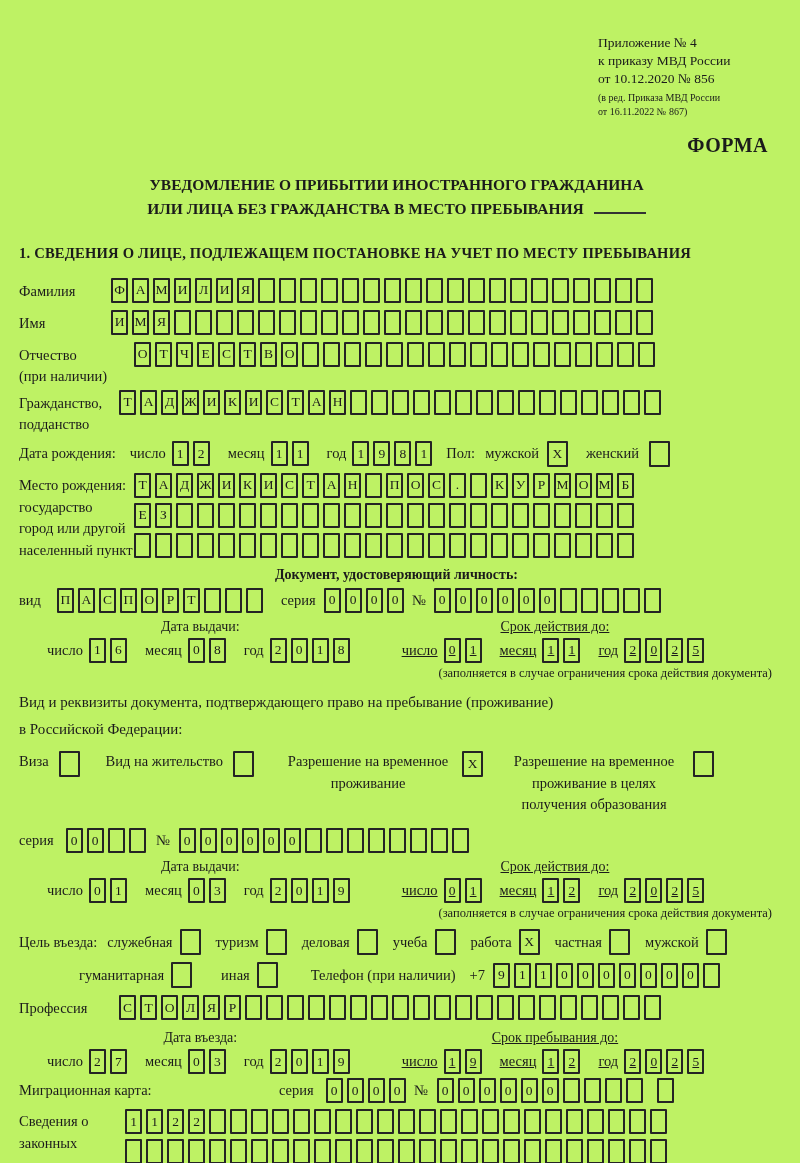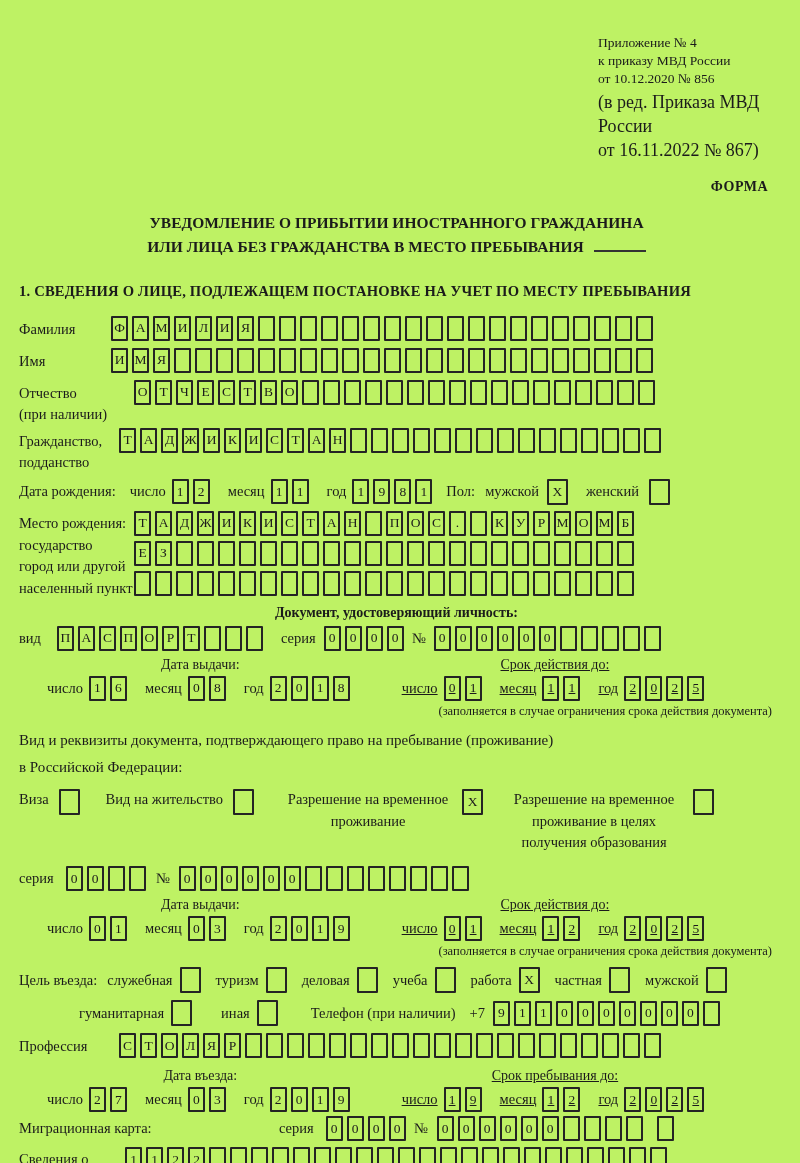--- a/index.html
+++ b/index.html
@@ -2,23 +2,23 @@
 <html><head>
 <meta charset="utf-8">
 <style>
   * { margin:0; padding:0; box-sizing:border-box; }
   html,body { background:#e8e8e8; }
   body { width:800px; margin:0 auto; font-family:"Liberation Serif","DejaVu Serif",serif; color:#1b1b1b; }
   .page { width:800px; height:1163px; background:#bef264; padding:34px 26px 0 19px; overflow:hidden; }
 
   
   .tr-block { margin-left:579px; font-size:13.5px; line-height:1.32; }
-  .tr-block .small { font-size:18px; }
+  .tr-block .small { font-size:10px; }
   .tr-block .gap { margin-top:4px; }
-  .forma { text-align:right; font-weight:bold; font-size:14px; letter-spacing:0.5px; margin:16px 6px 0 0; }
+  .forma { text-align:right; font-weight:bold; font-size:20px; letter-spacing:0.5px; margin:16px 6px 0 0; }
 
   
   .title { text-align:center; font-weight:bold; font-size:15.5px; line-height:1.55; margin-top:16px; }
   .blank-line { display:inline-block; width:52px; border-bottom:2px solid #333; margin-left:10px; vertical-align:baseline; }
   .sec-heading { font-weight:bold; font-size:14.6px; letter-spacing:0.2px; margin-top:24px; margin-bottom:16px; }
 
   
   .cells { display:inline-flex; align-items:center; flex:none; }
   .cell { display:inline-flex; align-items:center; justify-content:center; flex:none;
           width:17px; height:25px; border:2px solid #242424; border-radius:1px;

